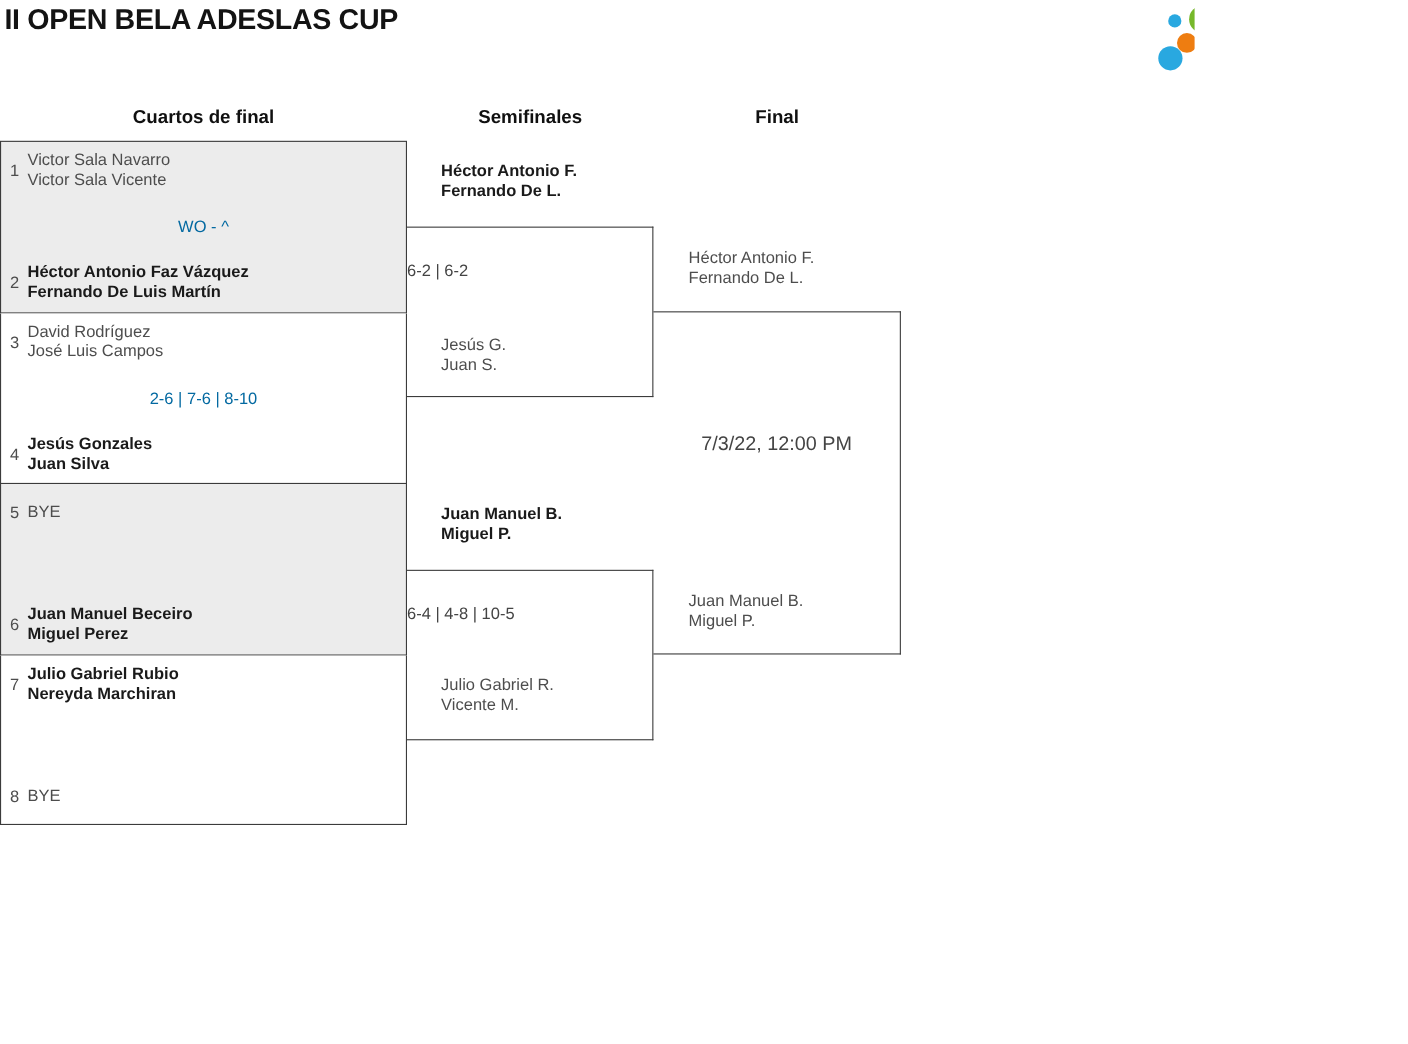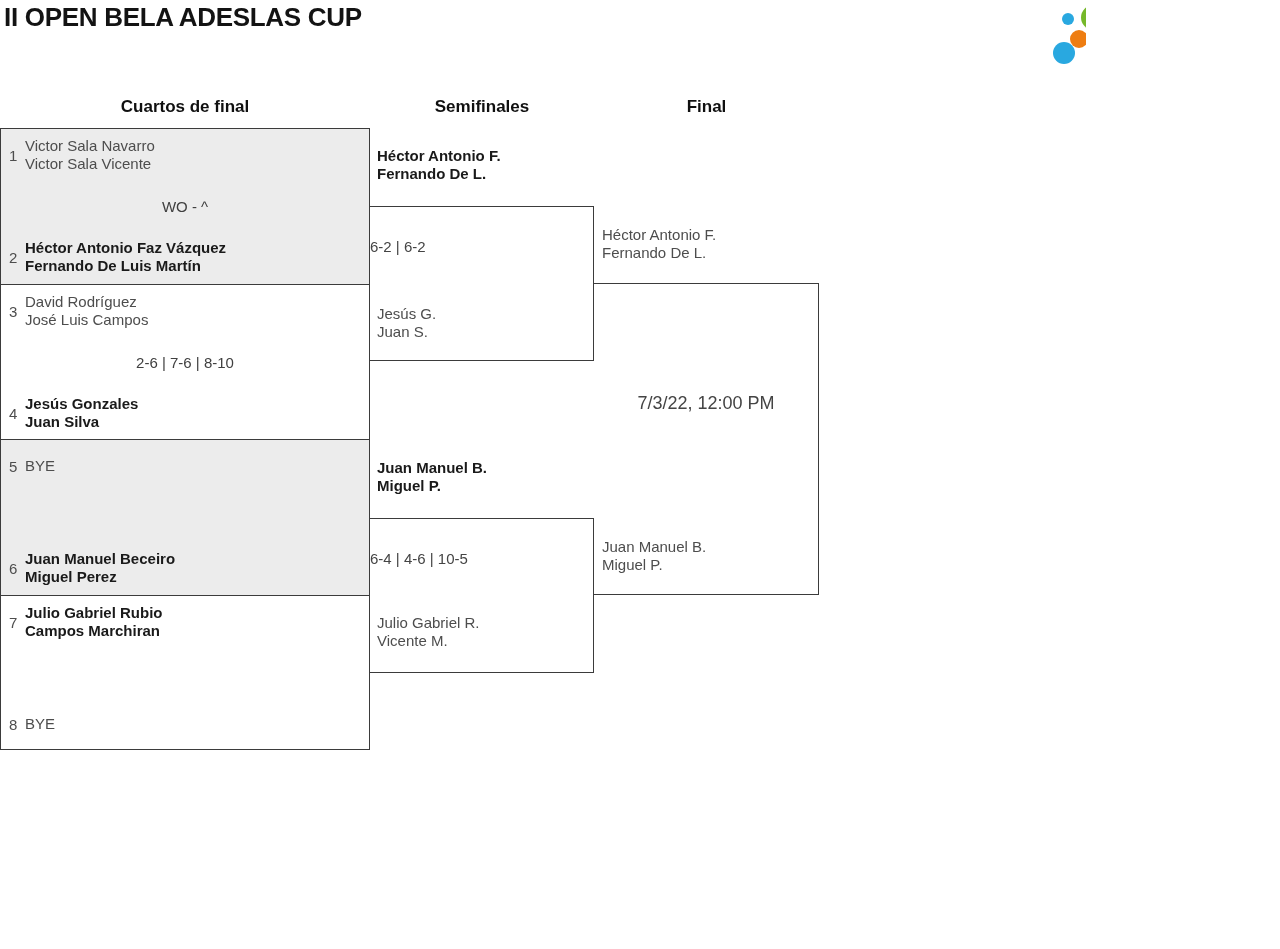--- a/index.html
+++ b/index.html
@@ -37,35 +37,35 @@
   .qf-4 { top:596px; height:154px; border-top:none; }
 
   .team { position:absolute; left:8px; right:6px; height:36px; display:flex; align-items:center; }
   .team-a { top:8px; }
   .team-b { top:110px; }
   .seed { width:16px; flex:0 0 16px; font-size:15px; color:#4d4d4d; text-align:left; }
   .names { display:flex; flex-direction:column; justify-content:center; margin-left:0; }
   .nline { font-size:15px; line-height:18px; color:#4d4d4d; white-space:nowrap; }
   .winner .nline { font-weight:700; color:#1a1a1a; }
   .score { position:absolute; top:69px; left:0; right:0; text-align:center;
-           font-size:15px; line-height:18px; color:#404040; }
+           font-size:15px; line-height:18px; color:#0369a1; }
 
   
   .match-box { position:absolute; border:1px solid #3b3b3b; border-left:none; background:transparent; }
   .sf-box-1 { left:370px; top:206px; width:224px; height:155px; }
   .sf-box-2 { left:370px; top:518px; width:224px; height:155px; }
   .final-box { left:594px; top:283px; width:225px; height:312px; }
   .box-score { position:absolute; top:31px; left:0; right:0; text-align:left;
                font-size:15px; line-height:18px; color:#444; }
   .box-date  { position:absolute; top:110px; left:0; right:0; text-align:center;
                font-size:18px; line-height:18px; color:#444; }
 
   
   .adv { position:absolute; display:flex; flex-direction:column; }
-  .adv .nline { white-space:nowrap; }
+  .adv .nline { white-space:nowrap;margin-left:24px; }
   .adv.bold .nline { font-weight:700; color:#1a1a1a; }
   .sf1-t1 { left:377px; top:147px; }
   .sf1-t2 { left:377px; top:305px; }
   .sf2-t1 { left:377px; top:459px; }
   .sf2-t2 { left:377px; top:614px; }
   .f-t1   { left:602px; top:226px; }
   .f-t2   { left:602px; top:538px; }
 </style>
 </head>
 <body>
@@ -141,21 +141,21 @@
         <span class="nline">Miguel Perez</span>
       </span>
     </div>
   </div>
 
   <div class="qf-block qf-4">
     <div class="team team-a winner">
       <span class="seed">7</span>
       <span class="names">
         <span class="nline">Julio Gabriel Rubio</span>
-        <span class="nline">Campos Marchiran</span>
+        <span class="nline">Nereyda Marchiran</span>
       </span>
     </div>
     <div class="score"></div>
     <div class="team team-b">
       <span class="seed">8</span>
       <span class="names">
         <span class="nline">BYE</span>
         <span class="nline"></span>
       </span>
     </div>
@@ -167,21 +167,21 @@
   <div class="adv bold sf1-t1">
     <span class="nline">Héctor Antonio F.</span>
     <span class="nline">Fernando De L.</span>
   </div>
   <div class="adv sf1-t2">
     <span class="nline">Jesús G.</span>
     <span class="nline">Juan S.</span>
   </div>
 
   <div class="match-box sf-box-2">
-    <div class="box-score">6-4 | 4-6 | 10-5</div>
+    <div class="box-score">6-4 | 4-8 | 10-5</div>
   </div>
   <div class="adv bold sf2-t1">
     <span class="nline">Juan Manuel B.</span>
     <span class="nline">Miguel P.</span>
   </div>
   <div class="adv sf2-t2">
     <span class="nline">Julio Gabriel R.</span>
     <span class="nline">Vicente M.</span>
   </div>
 

